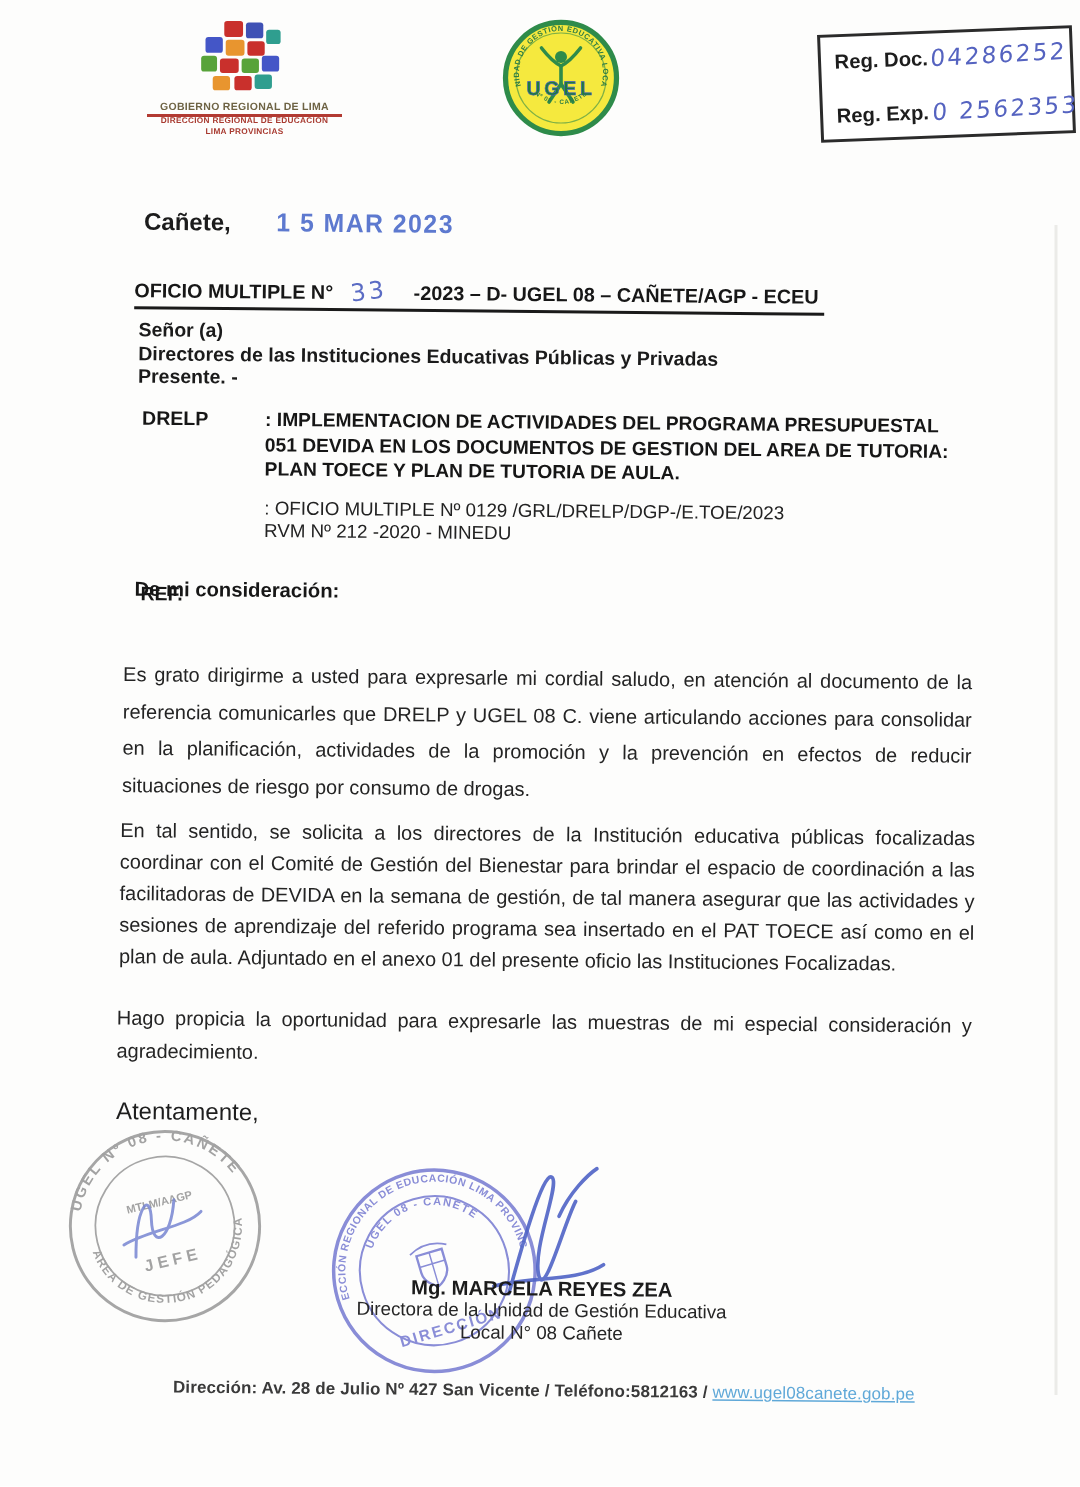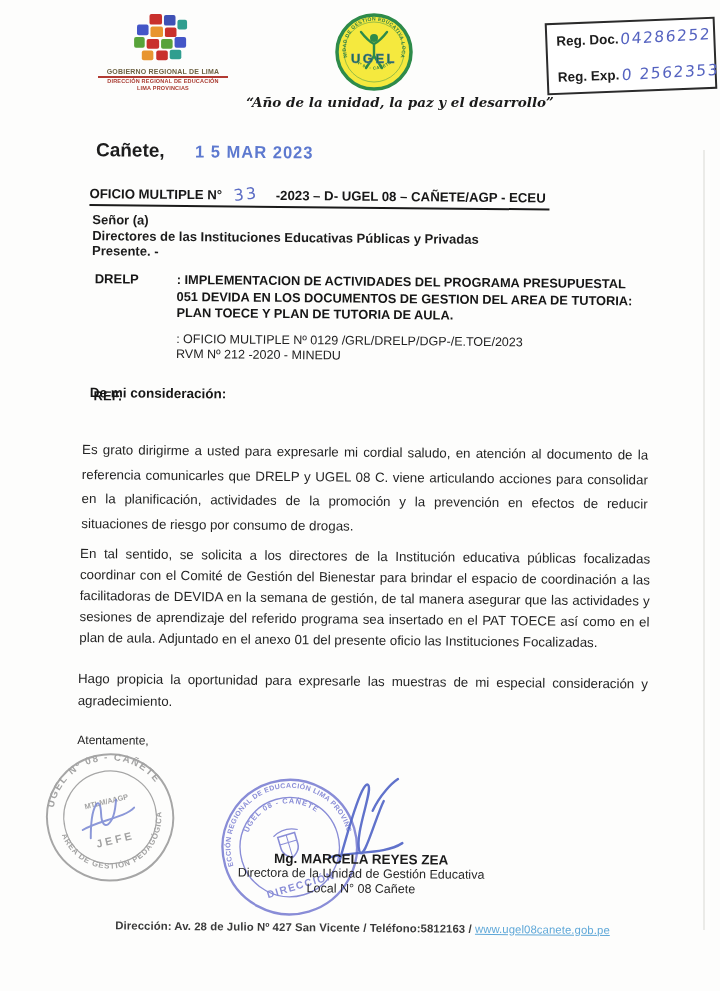--- a/index.html
+++ b/index.html
@@ -26,41 +26,41 @@
   .reg-value { font-size:15.5px; color:#5563c0; letter-spacing:1.5px;
                font-family:"DejaVu Sans", sans-serif; transform:skewX(-6deg) rotate(-1deg);
                display:inline-block; margin-left:2px; }
   .motto { position:absolute; left:80px; top:94px; width:640px; text-align:center;
            font-family:"DejaVu Serif", serif; font-style:italic; font-weight:bold;
            font-size:13.5px; color:#1a1a1a; }
   
   .tilt { position:absolute; left:0; top:0; width:720px; height:991px;
           transform:rotate(0.55deg); transform-origin:80px 150px; }
   .place-date { position:absolute; left:96px; top:139px; }
-  .place { font-size:19px; font-weight:bold; color:#1c1c1c; }
+  .place { font-size:16px; font-weight:bold; color:#1c1c1c; }
   .date-stamp { font-size:16.5px; font-weight:bold; color:#5d79cf; letter-spacing:1px;
                 margin-left:26px; transform:scaleY(1.05); display:inline-block; }
   .oficio-line { position:absolute; left:90px; top:183px; font-size:13.2px; font-weight:bold;
                  color:#171717; border-bottom:2px solid #1a1a1a; padding:0 4px 2px 0; white-space:nowrap; }
   .hand-number { font-size:16px; font-weight:normal; color:#5b6cc4; display:inline-block;
                  transform:rotate(-7deg); margin:0 14px 0 8px; letter-spacing:2px;
                  font-family:"DejaVu Sans", sans-serif; }
   .recipient { position:absolute; left:93px; top:212px; font-size:13px; font-weight:bold;
                color:#1b1b1b; line-height:15.5px; }
   .label-col { position:absolute; left:96px; font-size:13px; font-weight:bold; color:#161616; }
   .asunto-text { position:absolute; left:178px; top:271px; width:460px; font-size:12.8px;
                  font-weight:bold; color:#161616; line-height:16.5px; }
   .ref-text { position:absolute; left:178px; top:331px; width:460px; font-size:12.5px;
               color:#222; line-height:15px; }
   .salutation { position:absolute; left:92px; top:385px; font-size:13.5px; font-weight:bold; color:#171717; }
   .para { position:absolute; font-size:13.3px; color:#242424; text-align:justify; }
   .p1 { left:85px; top:438px; width:566px; line-height:24.5px; }
   .p2 { left:84px; top:543px; width:570px; line-height:21px; }
   .p3 { left:83px; top:668px; width:570px; line-height:22px; }
-  .closing { position:absolute; left:83px; top:733px; font-size:12px; color:#1e1e1e; }
+  .closing { position:absolute; left:83px; top:733px; font-size:16px; color:#1e1e1e; }
   .stamp-gray { position:absolute; left:48px; top:748px; transform:rotate(-14deg); opacity:.82; }
   .stamp-blue { position:absolute; left:224px; top:772px; transform:rotate(-17deg); opacity:.92; }
   .sig-scribble { position:absolute; left:316px; top:762px; opacity:.9; }
   .sig-block { position:absolute; left:228px; top:849px; width:280px; text-align:center; }
   .sig-name { font-size:13.5px; font-weight:bold; color:#1b1b1b; }
   .sig-title { font-size:12.5px; color:#262626; line-height:15px; }
   .footer { position:absolute; left:60px; top:919px; width:620px; text-align:center;
             font-size:11.3px; font-weight:bold; color:#3a3a3a; letter-spacing:.1px; }
   .footer a { color:#5fa8d8; text-decoration:underline; font-weight:normal; cursor:pointer; }
   .scan-line { position:absolute; left:703px; top:150px; width:2px; height:780px;
@@ -120,21 +120,20 @@
     <div class="reg-row">
       <span class="reg-label">Reg. Doc.</span>
       <span class="reg-value">04286252</span>
     </div>
     <div class="reg-row">
       <span class="reg-label">Reg. Exp.</span>
       <span class="reg-value">0 2562353</span>
     </div>
   </div>
 
-  <div class="motto">“Año de la unidad, la paz y el desarrollo”</div>
 
   <div class="scan-line"></div>
 
   <div class="tilt">
 
     <div class="place-date">
       <span class="place">Cañete,</span>
       <span class="date-stamp">1 5 MAR 2023</span>
     </div>
 

